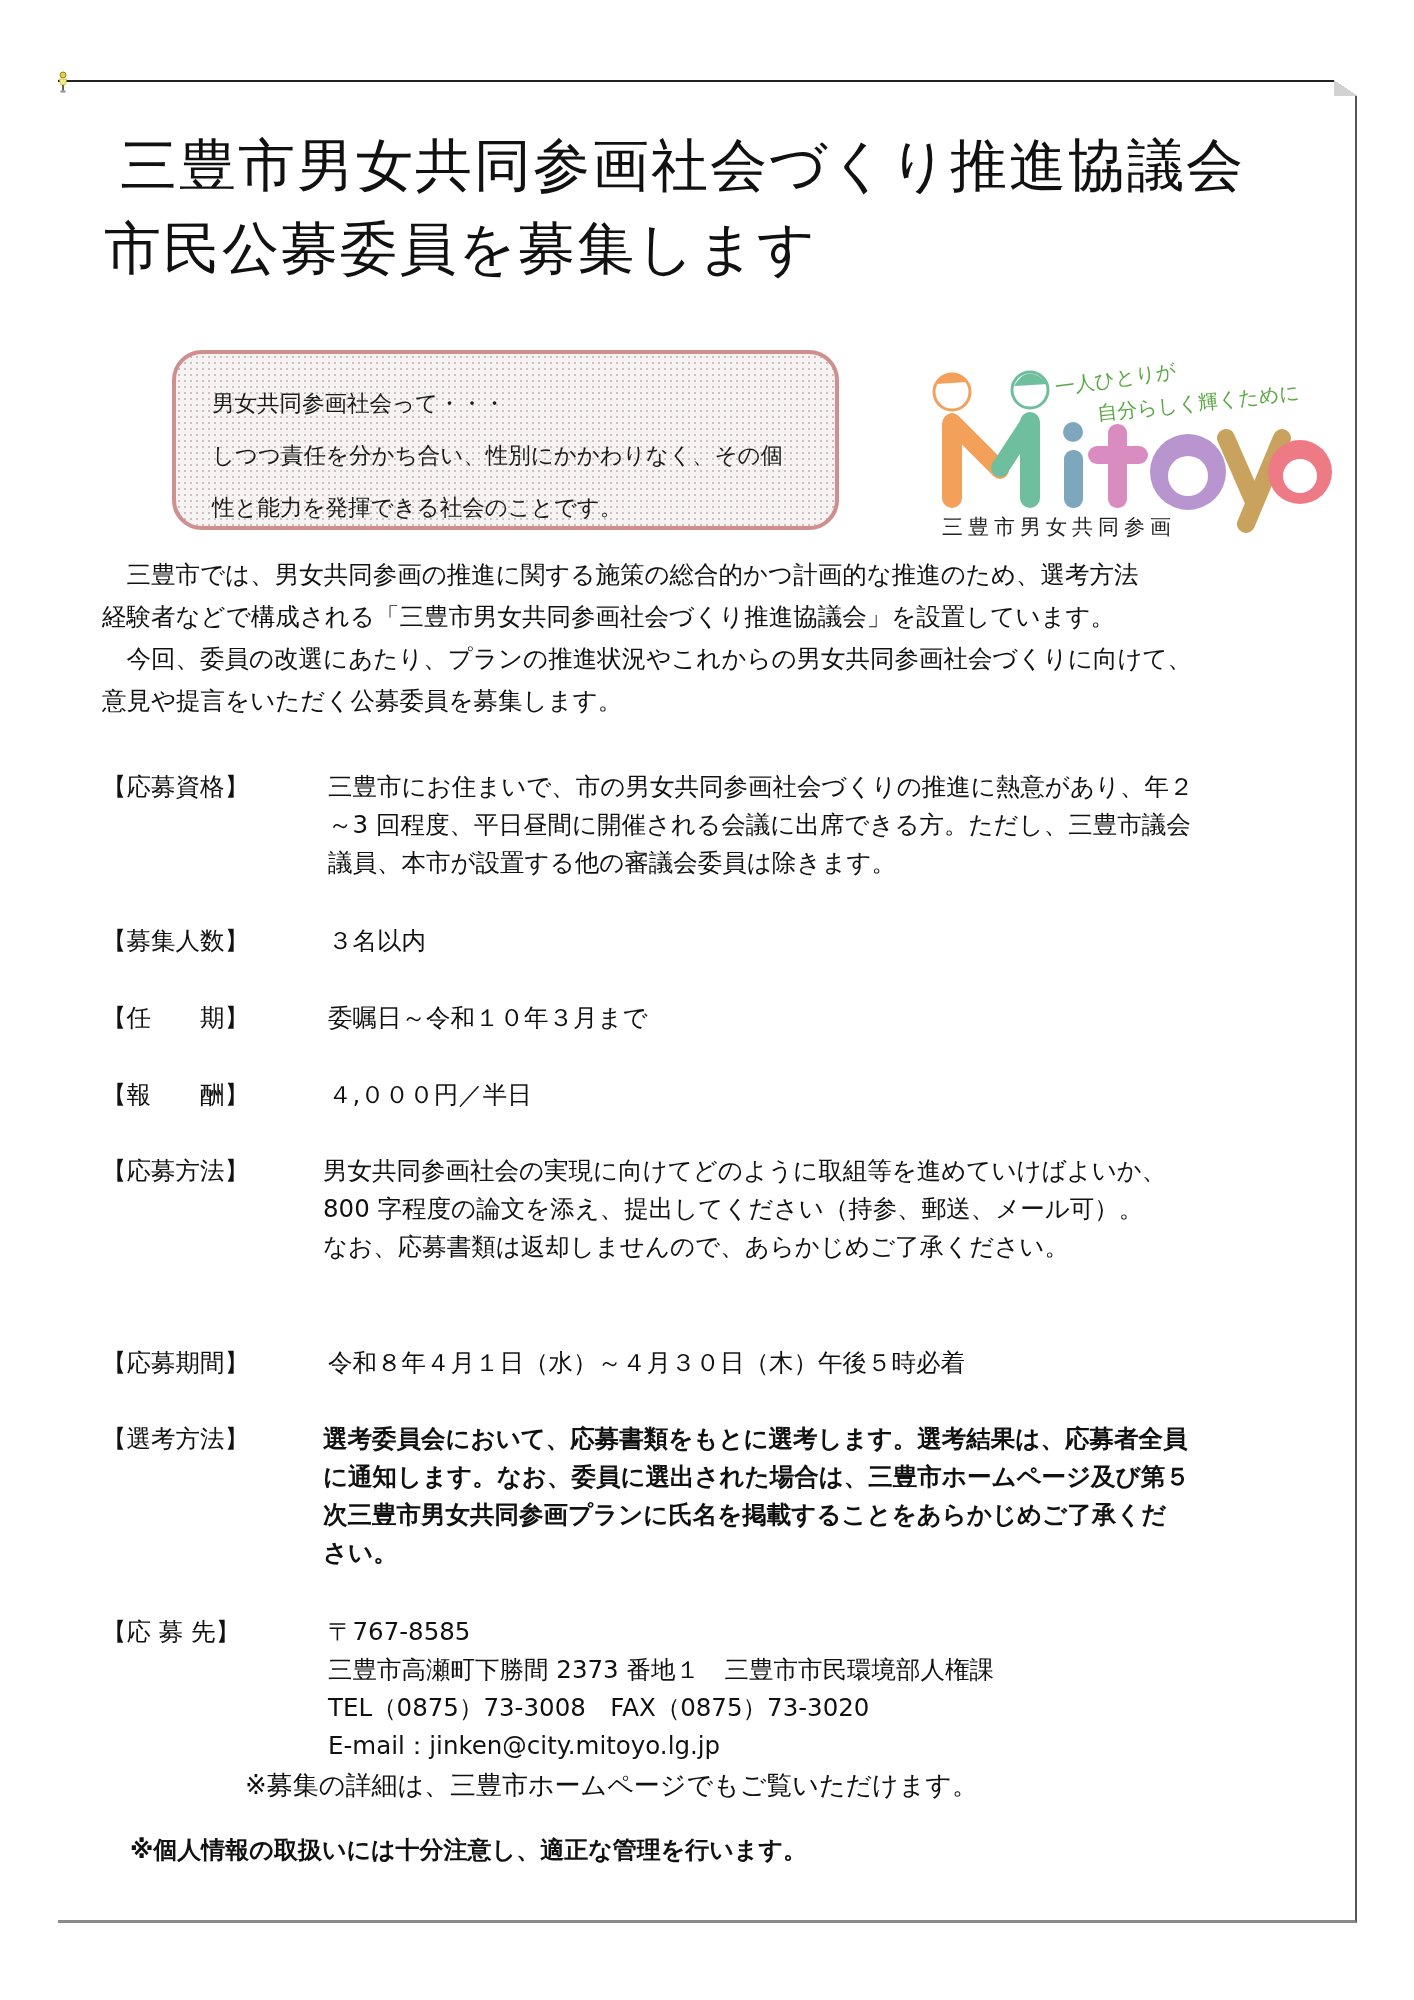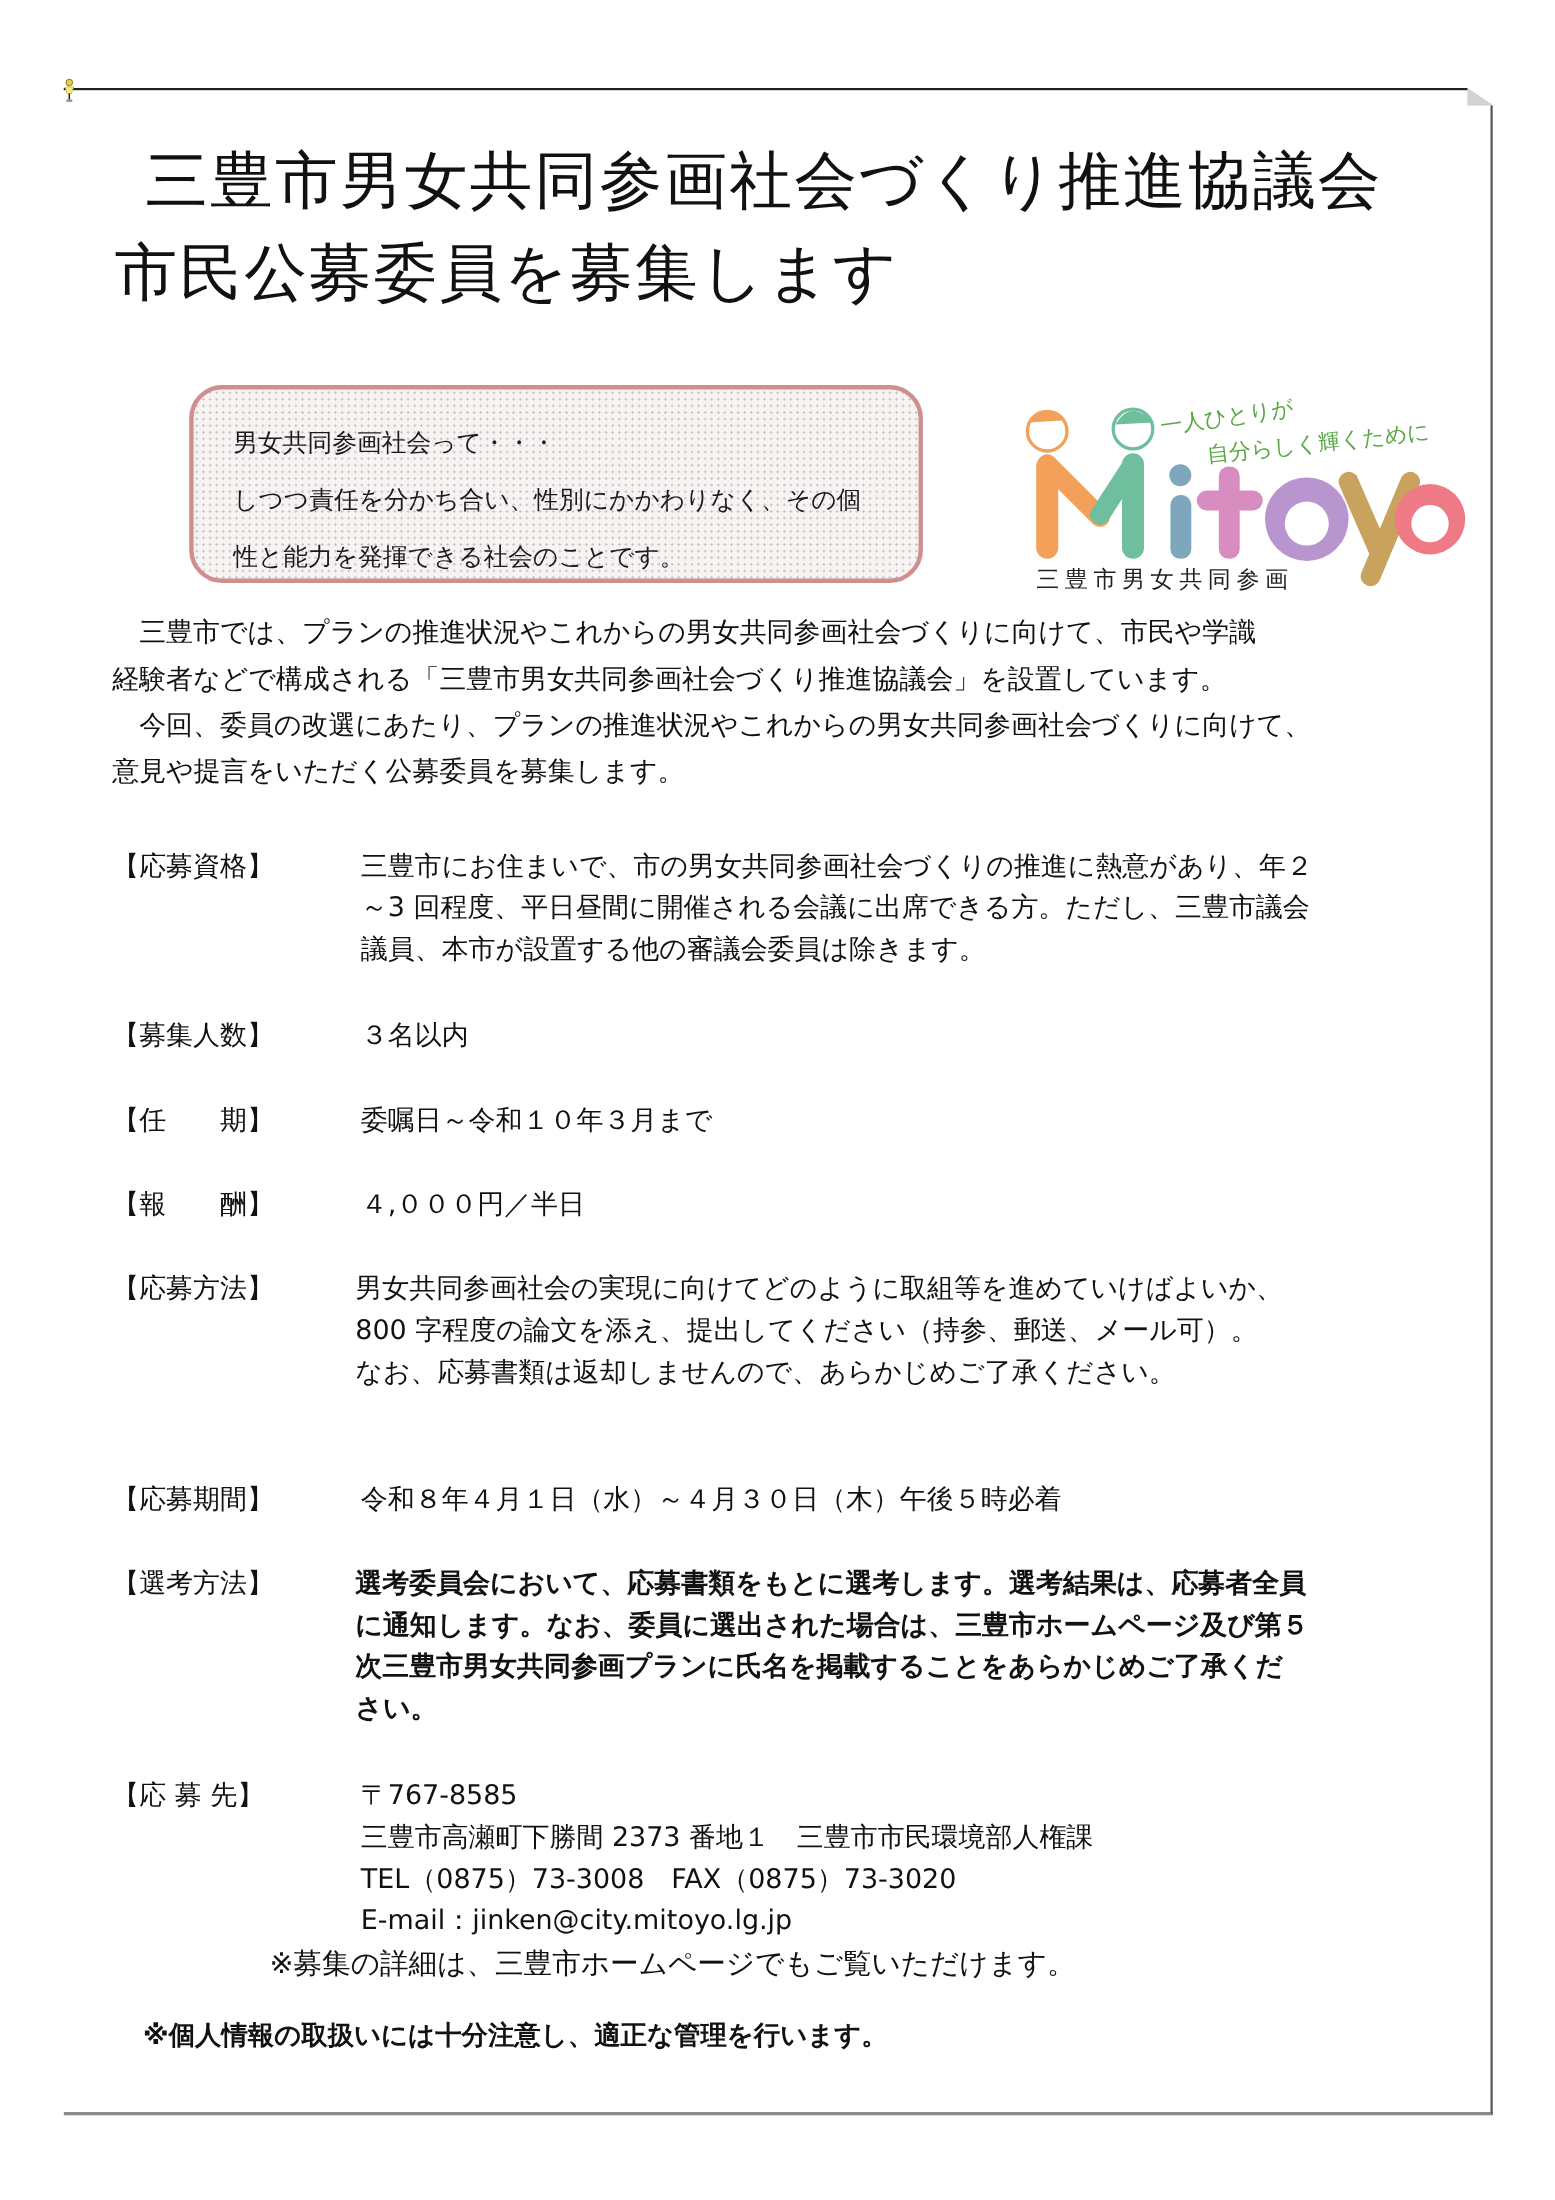--- a/index.html
+++ b/index.html
@@ -14,21 +14,21 @@
   }
   .corner-fold {
     position: absolute; left: 1334px; top: 80px; width: 24px; height: 16px;
     background: linear-gradient(to bottom left, #ffffff 50%, #d2d2d2 50%);
   }
   .pin-icon { position: absolute; left: 56px; top: 71px; width: 14px; height: 22px; }
   .title {
     position: absolute; font-size: 57px; line-height: 1; white-space: nowrap;
     font-weight: normal; margin: 0; letter-spacing: 2px;
   }
-  .title.l1 { left: 132px; top: 137px; }
+  .title.l1 { left: 120px; top: 137px; }
   .title.l2 { left: 104px; top: 220px; }
 
   .info-box {
     position: absolute; left: 172px; top: 350px; width: 667px; height: 180px;
     border: 4px solid #cf8f8f; border-radius: 30px; box-sizing: border-box;
     background-color: #f8f3f3;
     background-image: radial-gradient(#c9c0c0 0.9px, transparent 1.1px);
     background-size: 6px 6px;
     padding: 16px 20px 0 22px;
   }
@@ -103,21 +103,21 @@
     <path d="M374 86 L338 172" stroke="#c9a35e" stroke-width="18" stroke-linecap="round"></path>
 
     <circle cx="392" cy="120" r="32" fill="#ee7a86"></circle>
     <circle cx="392" cy="124" r="17" fill="#fff"></circle>
 
     <text x="34" y="182" font-size="21" fill="#222" font-family="DejaVu Sans, sans-serif" letter-spacing="5">三豊市男女共同参画</text>
   </svg>
 </div>
 
 <div class="intro">
-  <p>　三豊市では、プランの推進状況やこれからの男女共同参画社会づくりに向けて、市民や学識</p>
+  <p>　三豊市では、男女共同参画の推進に関する施策の総合的かつ計画的な推進のため、選考方法</p>
   <p>経験者などで構成される「三豊市男女共同参画社会づくり推進協議会」を設置しています。</p>
   <p>　今回、委員の改選にあたり、プランの推進状況やこれからの男女共同参画社会づくりに向けて、</p>
   <p>意見や提言をいただく公募委員を募集します。</p>
 </div>
 
 <div class="details">
   <div class="row" style="top:768px;">
     <span class="label">【応募資格】</span>
     <div class="value">
       <p>三豊市にお住まいで、市の男女共同参画社会づくりの推進に熱意があり、年２</p>

